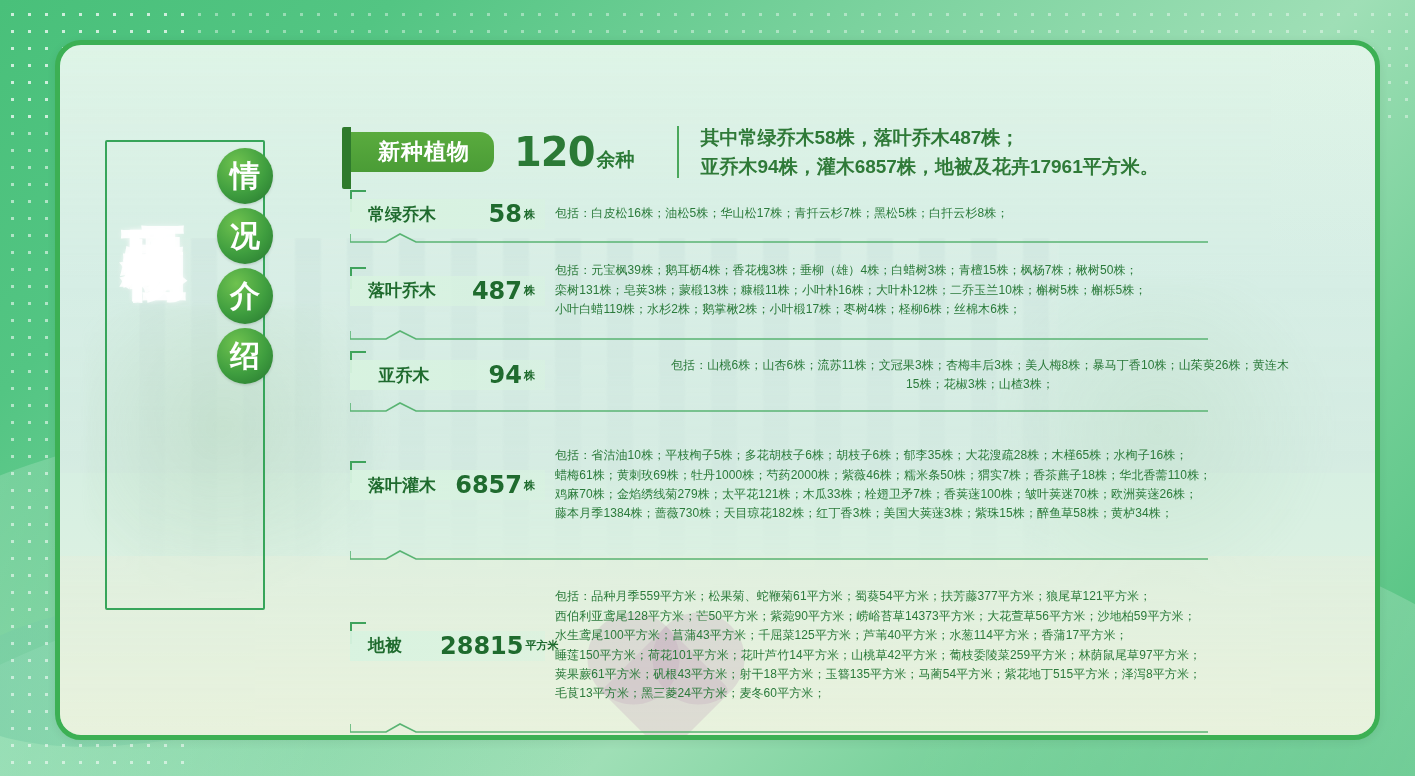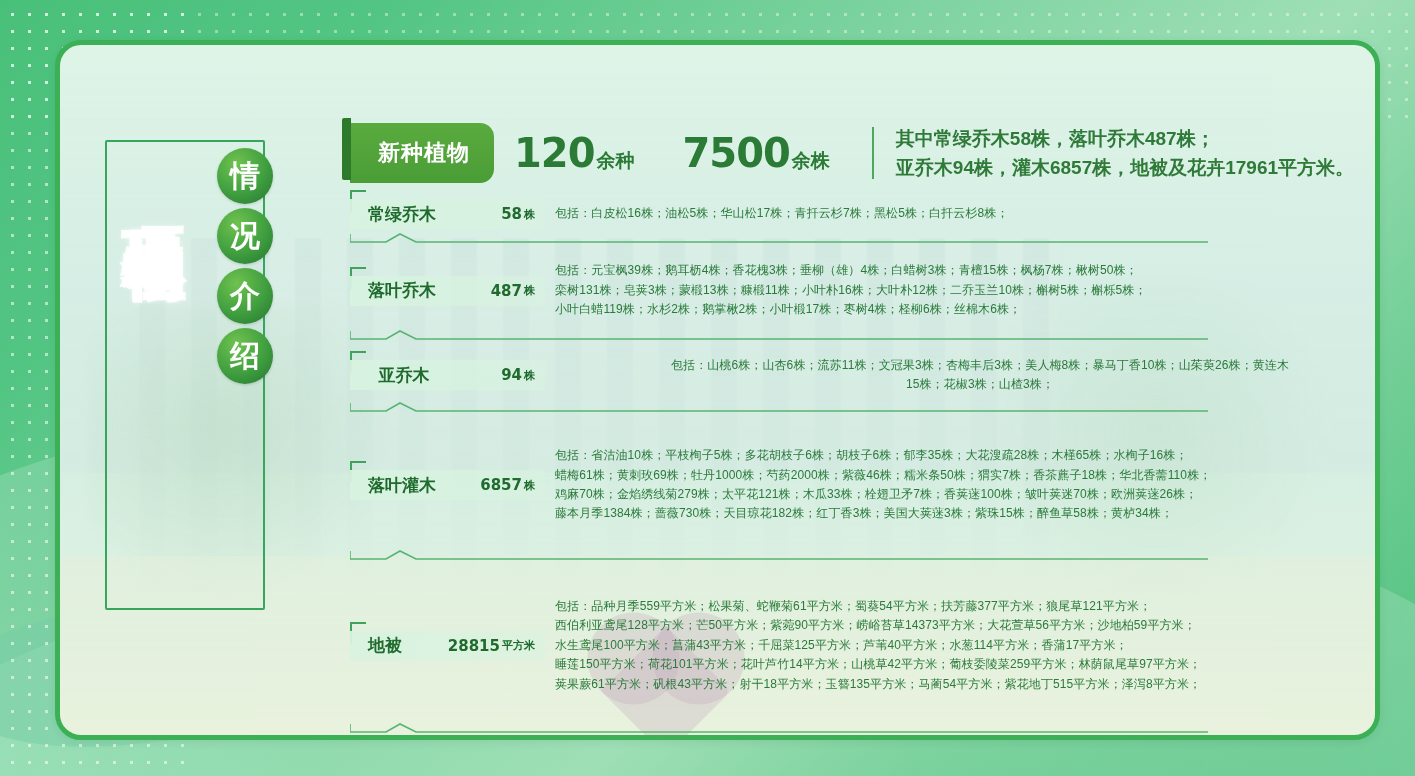--- a/index.html
+++ b/index.html
@@ -166,21 +166,21 @@
     box-shadow: 0 1px 3px rgba(0,0,0,.15);
   }
 
   
   #header {
     position:absolute; left: 290px; top: 78px;
     display:flex; align-items:center; z-index:5;
   }
   .ribbon {
     position:relative;
-    height: 60px; padding: 0 24px 0 28px;
+    height: 40px; padding: 0 24px 0 28px;
     background: linear-gradient(180deg,#5aab3e 0%, #4a9c36 100%);
     border-radius: 0 14px 14px 0;
     display:flex; align-items:center;
     color:#fff; font-size: 22px; font-weight: bold; letter-spacing:1px;
   }
   .ribbon:before {
     content:""; position:absolute; left:-8px; top:-5px;
     width: 9px; height: 62px;
     background: #2e7a2c;
     border-radius: 2px 0 0 2px;
@@ -218,21 +218,21 @@
     position:relative;
     display:flex; align-items:center;
     height: 30px;
     padding: 0 10px 0 18px;
     background: linear-gradient(90deg, rgba(216,243,224,.95), rgba(216,243,224,.55));
     color:#1f6b2e; font-size: 17px; font-weight: bold;
     white-space: nowrap;
   }
   .tag .tname { min-width: 72px; }
   .tag .tval {
-    margin-left: auto; font-size: 15px; font-weight: bold;
+    margin-left: auto; font-size: 24px; font-weight: bold;
     font-family: "DejaVu Sans", sans-serif; color:#1f6b2e;
   }
   .tag .tunit { font-size: 11px; font-weight: bold; margin-left: 2px; color:#1f6b2e; }
   
   .corner {
     position:absolute; left:0; top:-9px;
     width: 16px; height: 22px;
     border-left: 2px solid #3fa35c;
     border-top: 2px solid #3fa35c;
   }
@@ -286,24 +286,20 @@
     </div>
 
     <div id="header">
       <div class="ribbon">
         <span>新种植物</span>
       </div>
       <div class="bignum">
         <span>120</span>
         <span class="unit">余种</span>
       </div>
-      <div class="bignum second">
-        <span>7500</span>
-        <span class="unit">余株</span>
-      </div>
       <div class="hdr-divider"></div>
       <div class="hdr-note">
         <div>其中常绿乔木58株，落叶乔木487株；</div>
         <div>亚乔木94株，灌木6857株，地被及花卉17961平方米。</div>
       </div>
     </div>
 
     <div id="rows">
         <div style="position: relative;">
           <div class="row" style="min-height: 34px; align-items: center;">
@@ -400,20 +396,21 @@
                 <span class="tval">28815</span>
                 <span class="tunit">平方米</span>
               </div>
             </div>
             <div class="desc">
               <p>包括：品种月季559平方米；松果菊、蛇鞭菊61平方米；蜀葵54平方米；扶芳藤377平方米；狼尾草121平方米；</p>
               <p>西伯利亚鸢尾128平方米；芒50平方米；紫菀90平方米；崂峪苔草14373平方米；大花萱草56平方米；沙地柏59平方米；</p>
               <p>水生鸢尾100平方米；菖蒲43平方米；千屈菜125平方米；芦苇40平方米；水葱114平方米；香蒲17平方米；</p>
               <p>睡莲150平方米；荷花101平方米；花叶芦竹14平方米；山桃草42平方米；葡枝委陵菜259平方米；林荫鼠尾草97平方米；</p>
               <p>荚果蕨61平方米；矾根43平方米；射干18平方米；玉簪135平方米；马蔺54平方米；紫花地丁515平方米；泽泻8平方米；</p>
+              <p>毛茛13平方米；黑三菱24平方米；麦冬60平方米；</p>
             </div>
           </div>
           <div class="underline" style="margin-top: 2px; margin-bottom: 6px;">
             <svg width="858" height="14" viewBox="0 0 858 14">
               <path d="M0 1 L0 9 L36 9 L50 1 L66 9 L858 9" fill="none" stroke="#59b473" stroke-width="1.6"></path>
             </svg>
           </div>
         </div>
       </div>
 

